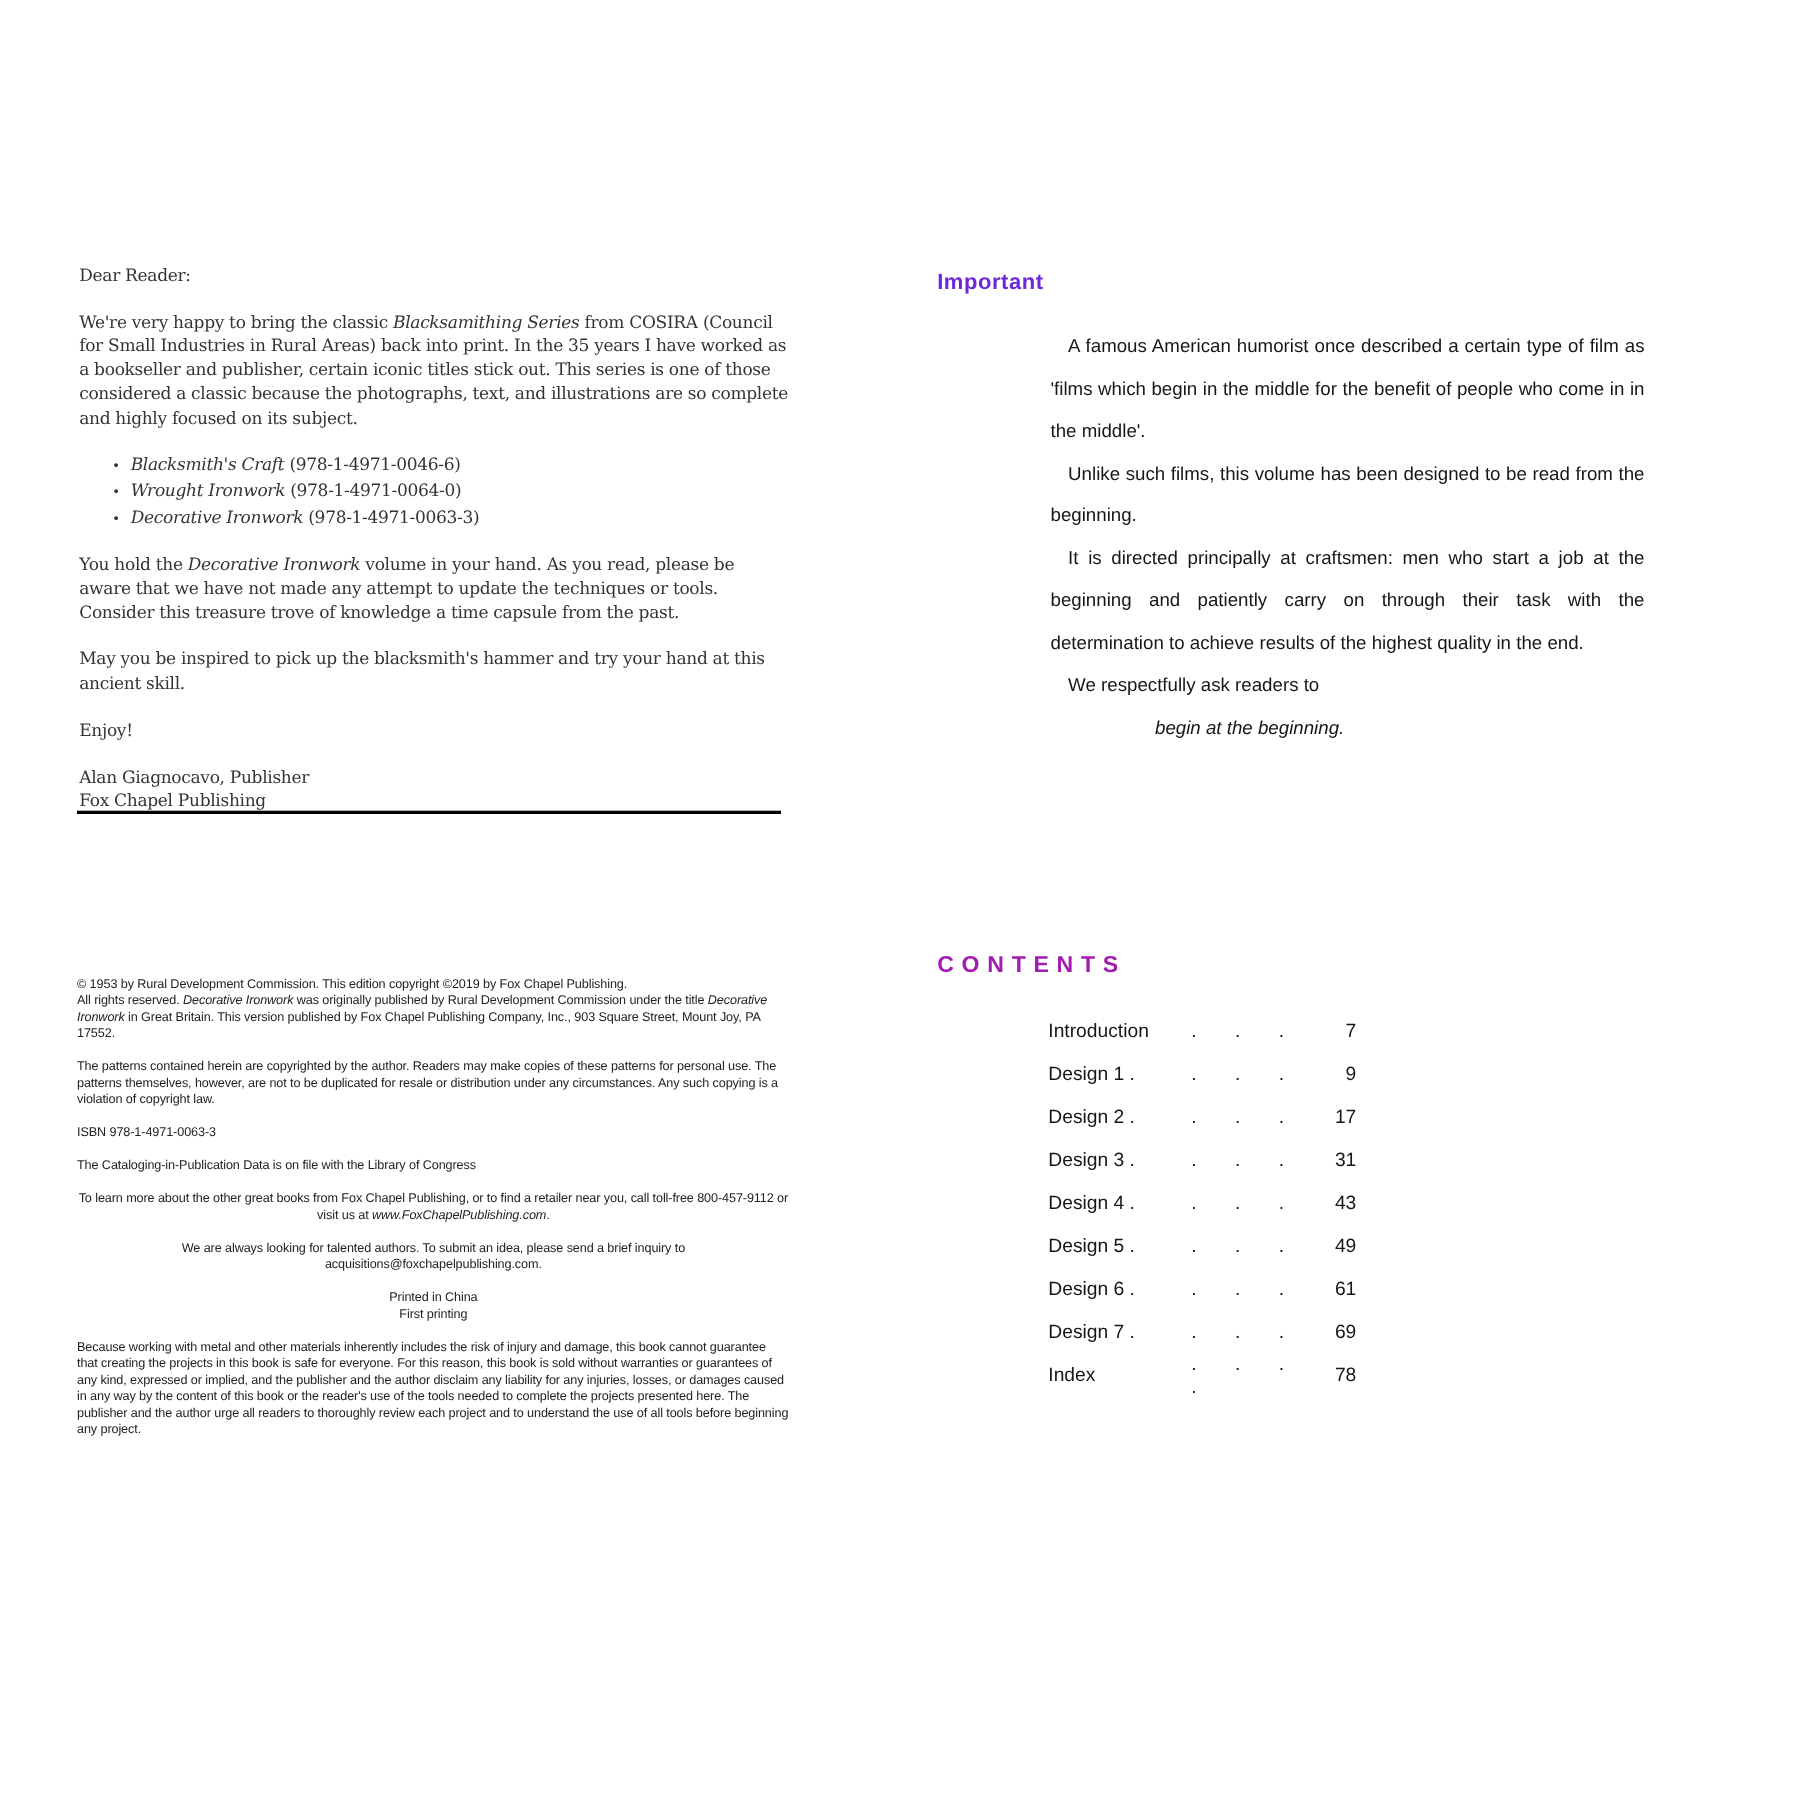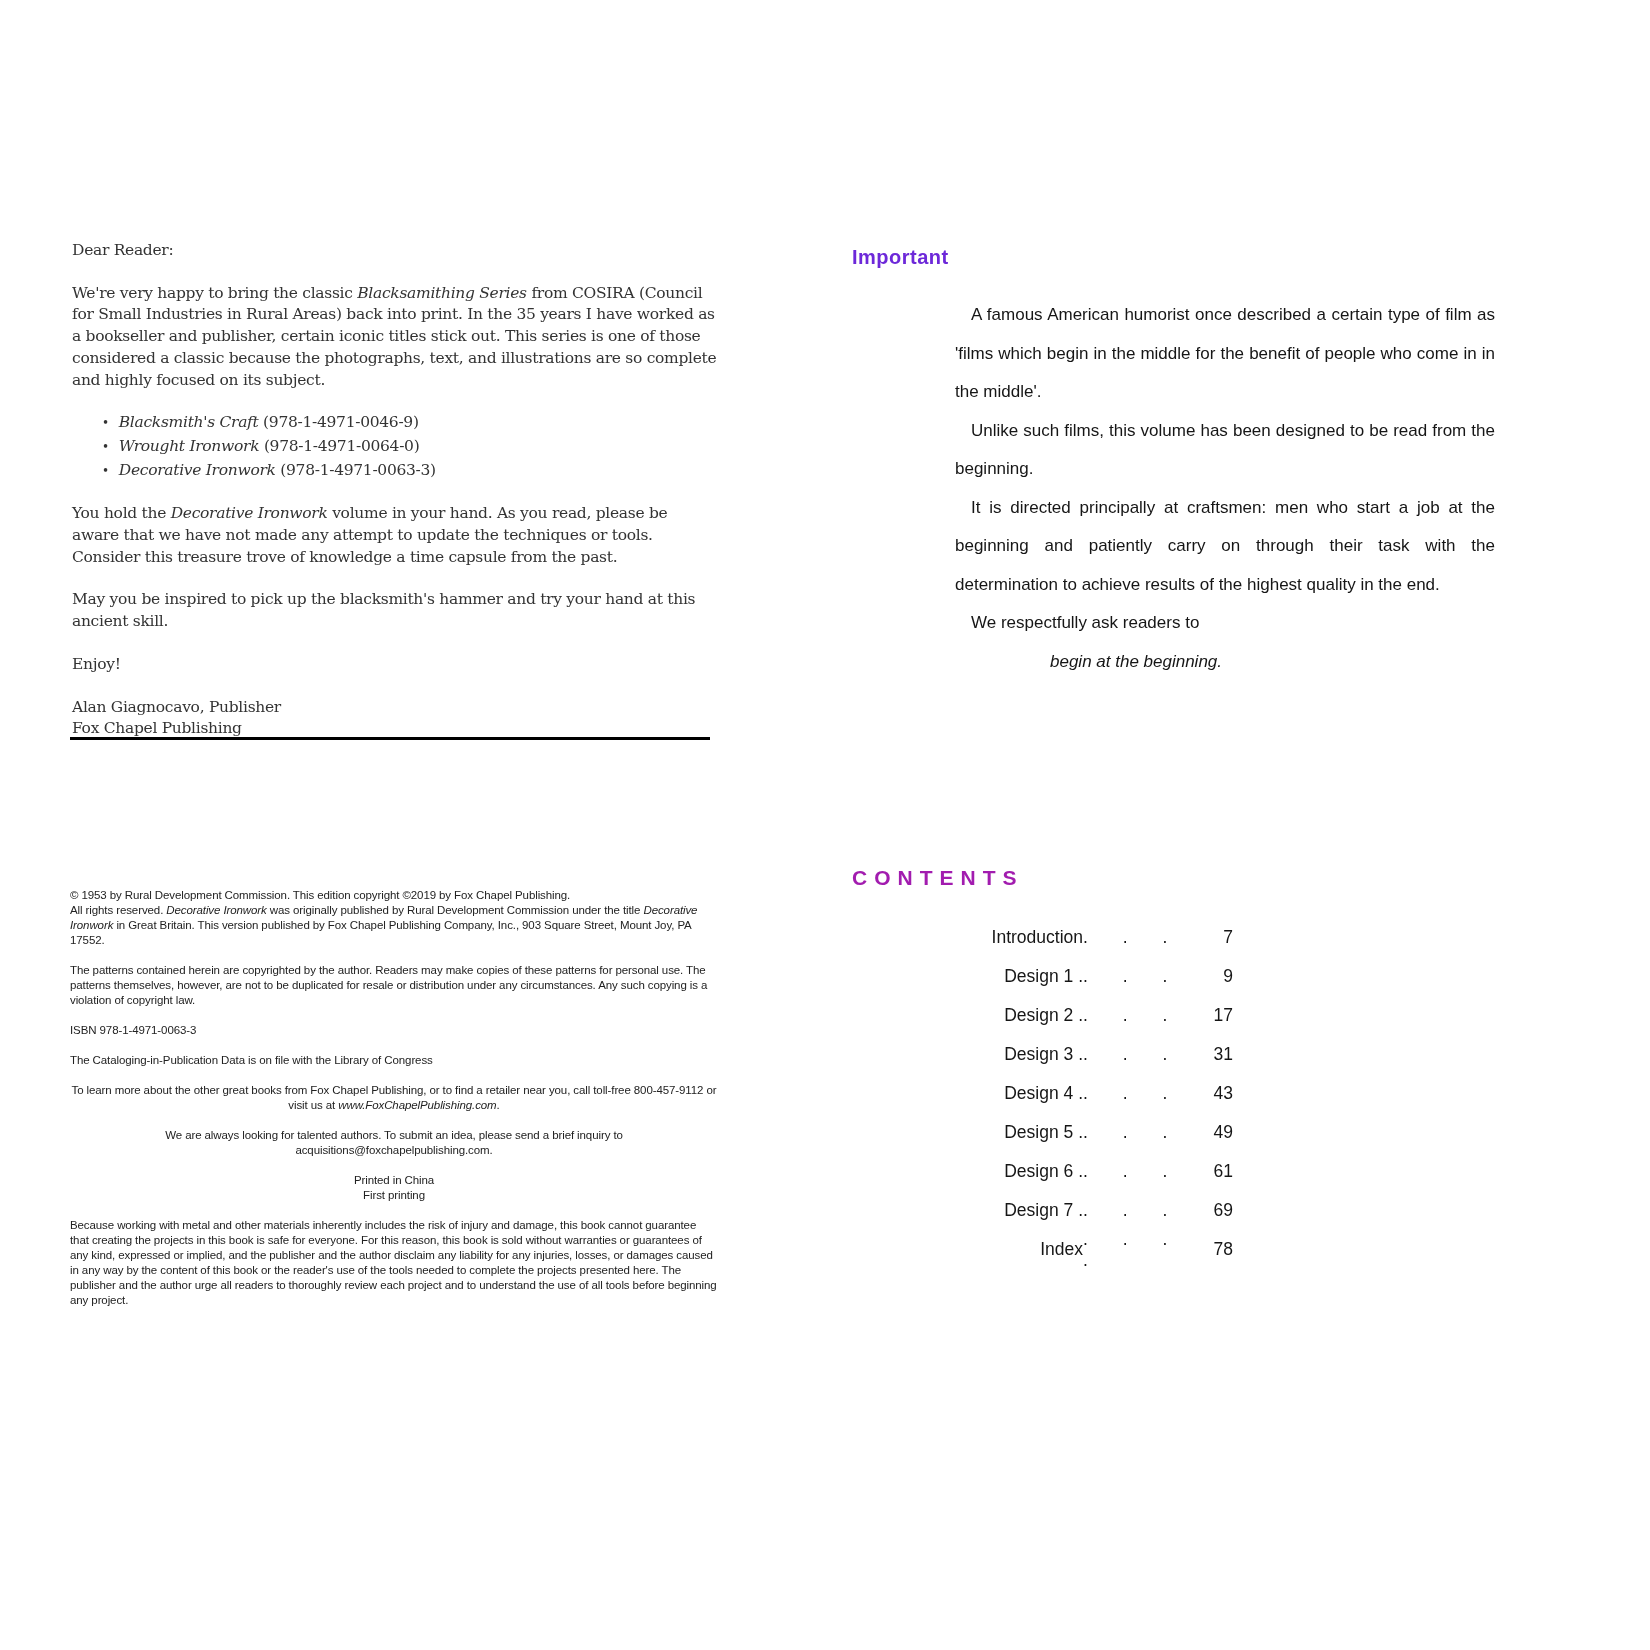--- a/index.html
+++ b/index.html
@@ -40,33 +40,33 @@
   }
   .important-body p{margin:0;text-indent:16px;}
   .important-body p.begin{text-align:left;text-indent:0;margin-left:95px;}
   
   .contents-heading{
     position:absolute;left:852px;top:866px;margin:0;
     font-size:21px;font-weight:bold;letter-spacing:7px;color:#a21caf;
   }
   .toc{position:absolute;left:953px;top:918px;width:280px;font-size:17.5px;color:#161616;}
   .toc-row{display:flex;align-items:center;height:39px;}
-  .toc-label{flex:none;min-width:130px;text-align:right;}
+  .toc-label{flex:none;min-width:130px;}
   .toc-dots{flex:1 1 auto;min-width:0;word-spacing:30px;overflow:hidden;}
   .toc-page{flex:none;width:36px;text-align:right;}
   em{font-style:italic;}
 </style>
 </head>
 <body>
 
 <div class="letter">
   <p>Dear Reader:</p>
   <p><span>We're very happy to bring the classic </span><em>Blacksamithing Series</em><span> from COSIRA (Council for Small Industries in Rural Areas) back into print. In the 35 years I have worked as a bookseller and publisher, certain iconic titles stick out. This series is one of those considered a classic because the photographs, text, and illustrations are so complete and highly focused on its subject.</span></p>
   <ul class="series-list">
-    <li><em>Blacksmith's Craft</em><span> (978-1-4971-0046-9)</span></li>
+    <li><em>Blacksmith's Craft</em><span> (978-1-4971-0046-6)</span></li>
     <li><em>Wrought Ironwork</em><span> (978-1-4971-0064-0)</span></li>
     <li><em>Decorative Ironwork</em><span> (978-1-4971-0063-3)</span></li>
   </ul>
   <p><span>You hold the </span><em>Decorative Ironwork</em><span> volume in your hand. As you read, please be aware that we have not made any attempt to update the techniques or tools. Consider this treasure trove of knowledge a time capsule from the past.</span></p>
   <p>May you be inspired to pick up the blacksmith's hammer and try your hand at this ancient skill.</p>
   <p>Enjoy!</p>
   <p class="sig">Alan Giagnocavo, Publisher</p>
   <p class="sig">Fox Chapel Publishing</p>
 </div>
 

